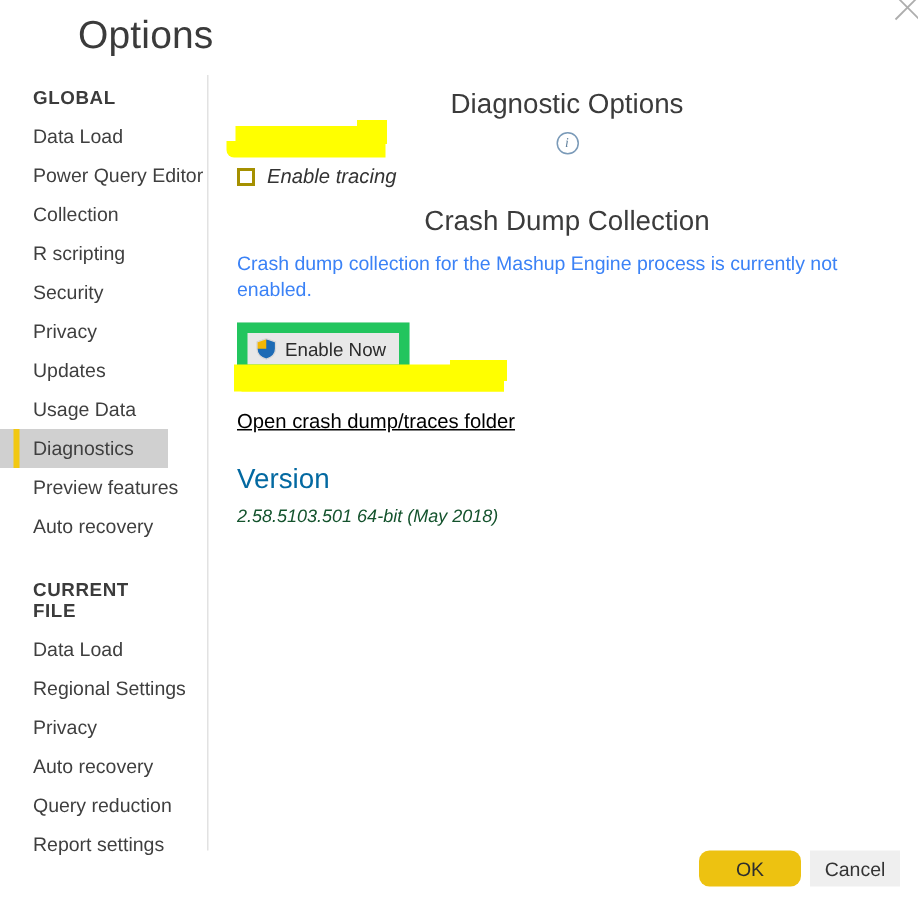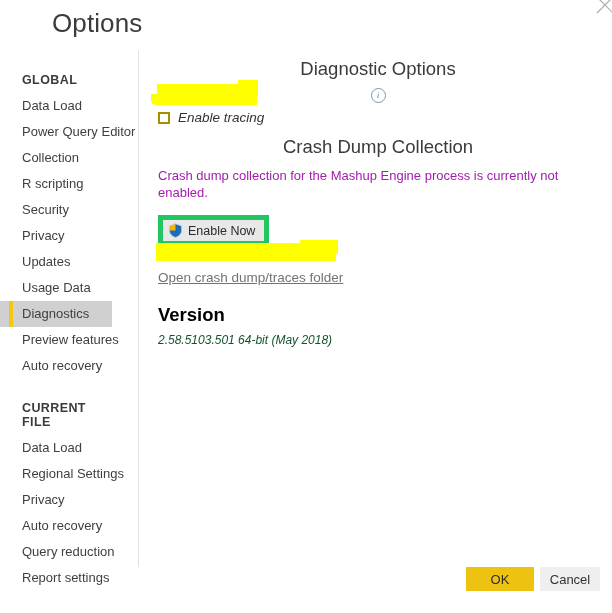--- a/index.html
+++ b/index.html
@@ -47,21 +47,20 @@
     height: 517px;
     background: #e2e2e2;
   }
 
   
   .sidebar {
     position: absolute;
     left: 0;
     top: 58px;
     width: 112px;
-    margin-top: 15px;
   }
   .sidebar-group-title {
     font-size: 12.5px;
     font-weight: bold;
     color: #3b3b3b;
     letter-spacing: 0.4px;
     padding: 0 0 6px 22px;
   }
   .sidebar-group-title.second {
     padding-top: 22px;
@@ -144,60 +143,60 @@
     background: transparent;
   }
   .check-label {
     font-size: 13.5px;
     color: #333333;
     line-height: 15px;
   }
 
   .body-text {
     font-size: 13px;
-    color: #a21caf;
+    color: #3b82f6;
     margin: 0 0 14px 0;
     line-height: 17px;
   }
 
   
   .uac-button {
     display: inline-flex;
     align-items: center;
     gap: 5px;
     background: #e8e8e8;
-    border: 5px solid #22c55e;
+    border: 7px solid #22c55e;
     padding: 3px 9px 3px 5px;
     font-size: 12.5px;
     color: #2b2b2b;
     cursor: default;
     margin-bottom: 4px;
   }
   .shield-icon { width: 15px; height: 15px; display: block; }
 
   
   .link-row {
     position: relative;
     margin-top: 18px;
     margin-bottom: 18px;
     width: max-content;
   }
   .crash-link {
     position: relative;
     z-index: 2;
     font-size: 13.5px;
-    color: #737373;
+    color: #000000;
     text-decoration: underline;
     cursor: pointer;
   }
 
   .version-heading {
     font-size: 18.5px;
-    font-weight: 700;
-    color: #000000;
+    font-weight: 400;
+    color: #0369a1;
     margin: 16px 0 7px 0;
   }
   .version-text {
     font-size: 12px;
     color: #14532d;
     font-style: italic;
   }
 
   
   .marker {
@@ -233,20 +232,21 @@
     font-family: "Liberation Sans", sans-serif;
     display: flex;
     align-items: center;
     justify-content: center;
   }
   .btn-ok {
     left: 466px;
     width: 68px;
     background: #edc211;
     color: #2e2e2e;
+    border-radius: 7px;
   }
   .btn-cancel {
     left: 540px;
     width: 60px;
     background: #efefef;
   }
 </style>
 </head>
 <body>
 

